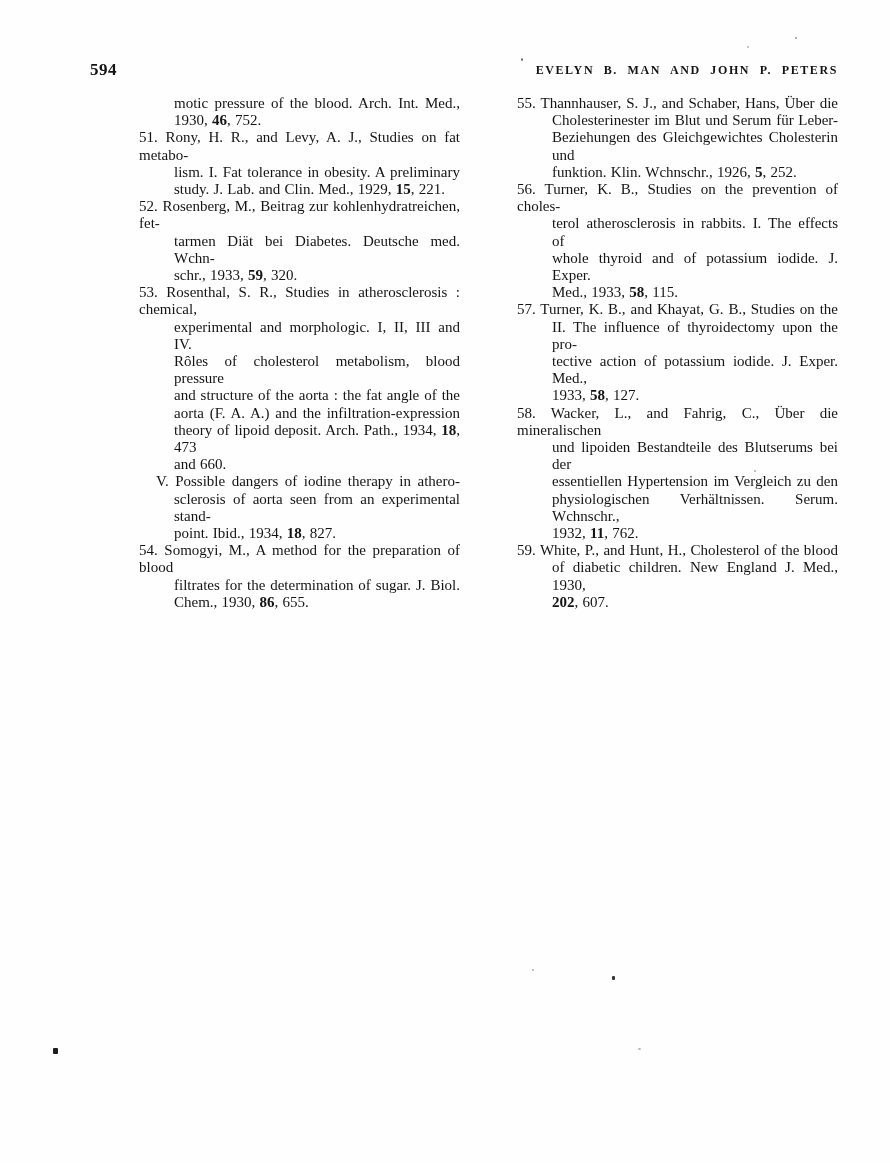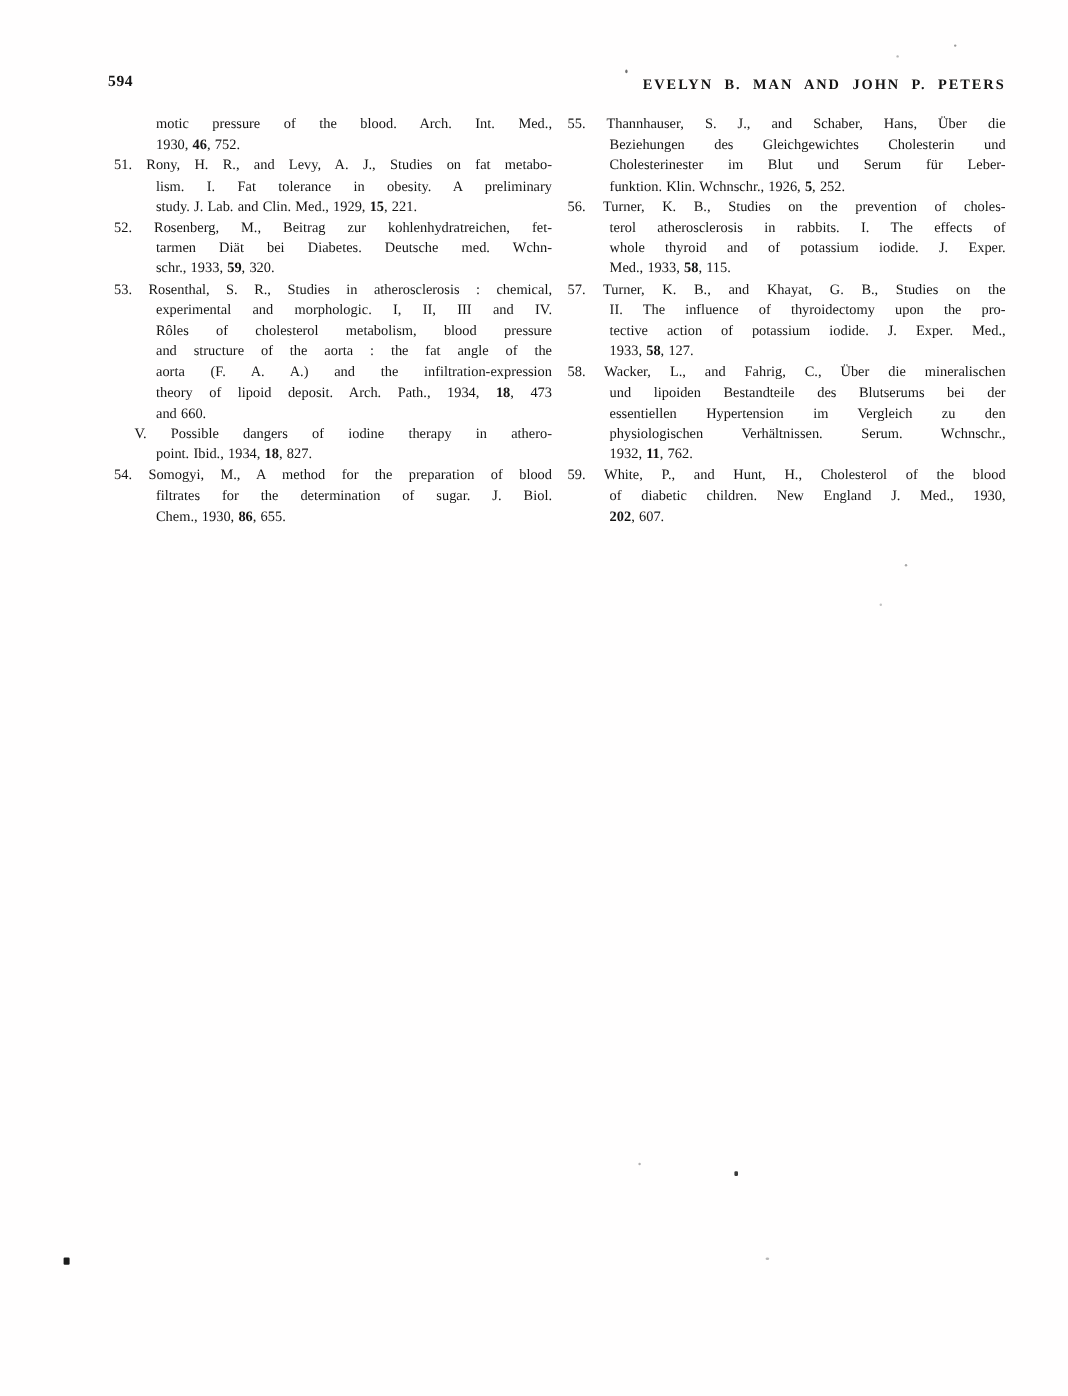--- a/index.html
+++ b/index.html
@@ -12,21 +12,21 @@
     position: relative;
     width: 890px;
     height: 1163px;
     background: #fffefe;
     overflow: hidden;
   }
   .page-number {
     position: absolute;
     left: 90px;
     top: 60px;
-    font-size: 13px;
+    font-size: 17px;
     font-weight: bold;
     letter-spacing: 0.5px;
   }
   .running-head {
     position: absolute;
     left: 95px;
     top: 63px;
     width: 743px;
     text-align: right;
     font-size: 12px;
@@ -37,22 +37,23 @@
   .columns {
     position: absolute;
     left: 95px;
     top: 95px;
     width: 743px;
     display: flex;
     gap: 13px;
   }
   .col {
     width: 365px;
-    font-size: 12px;
+    font-size: 15px;
     line-height: 17.2px;
+    margin-left: 44px;
   }
   .ref-line {
     text-align: justify;
     text-align-last: justify;
     text-justify: inter-word;
     padding-left: 35px;
     word-spacing: 0.5px;
   }
   .ref-line.numbered { padding-left: 0; font-family: Liberation Serif, serif; }
   .ref-line.sub { padding-left: 17px; }
@@ -98,33 +99,34 @@
           <div class="ref-line numbered">53. Rosenthal, S. R., Studies in atherosclerosis : chemical,</div>
           <div class="ref-line cont">experimental and morphologic. I, II, III and IV.</div>
           <div class="ref-line cont">Rôles of cholesterol metabolism, blood pressure</div>
           <div class="ref-line cont">and structure of the aorta : the fat angle of the</div>
           <div class="ref-line cont">aorta (F. A. A.) and the infiltration-expression</div>
           <div class="ref-line cont">theory of lipoid deposit. Arch. Path., 1934, <b>18</b>, 473</div>
           <div class="ref-line cont last">and 660.</div>
         </div>
         <div class="ref-entry">
           <div class="ref-line sub">V. Possible dangers of iodine therapy in athero-</div>
+          <div class="ref-line cont">sclerosis of aorta seen from an experimental stand-</div>
           <div class="ref-line cont last">point. Ibid., 1934, <b>18</b>, 827.</div>
         </div>
         <div class="ref-entry">
           <div class="ref-line numbered">54. Somogyi, M., A method for the preparation of blood</div>
           <div class="ref-line cont">filtrates for the determination of sugar. J. Biol.</div>
           <div class="ref-line cont last">Chem., 1930, <b>86</b>, 655.</div>
         </div>
       </div>
     <div class="col">
         <div class="ref-entry">
           <div class="ref-line numbered">55. Thannhauser, S. J., and Schaber, Hans, Über die</div>
+          <div class="ref-line cont">Cholesterinester im Blut und Serum für Leber-</div>
           <div class="ref-line cont">Beziehungen des Gleichgewichtes Cholesterin und</div>
-          <div class="ref-line cont">Cholesterinester im Blut und Serum für Leber-</div>
           <div class="ref-line cont last">funktion. Klin. Wchnschr., 1926, <b>5</b>, 252.</div>
         </div>
         <div class="ref-entry">
           <div class="ref-line numbered">56. Turner, K. B., Studies on the prevention of choles-</div>
           <div class="ref-line cont">terol atherosclerosis in rabbits. I. The effects of</div>
           <div class="ref-line cont">whole thyroid and of potassium iodide. J. Exper.</div>
           <div class="ref-line cont last">Med., 1933, <b>58</b>, 115.</div>
         </div>
         <div class="ref-entry">
           <div class="ref-line numbered">57. Turner, K. B., and Khayat, G. B., Studies on the</div>

